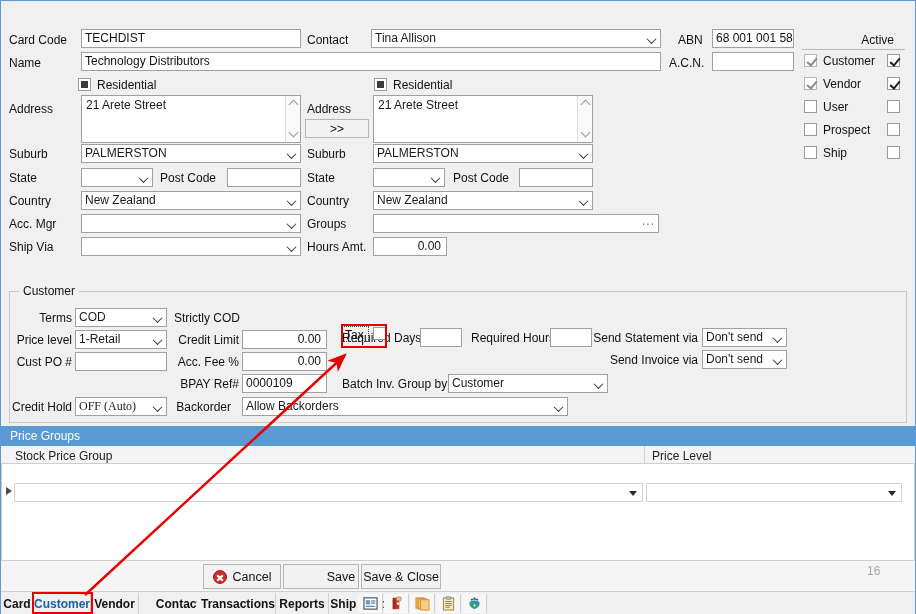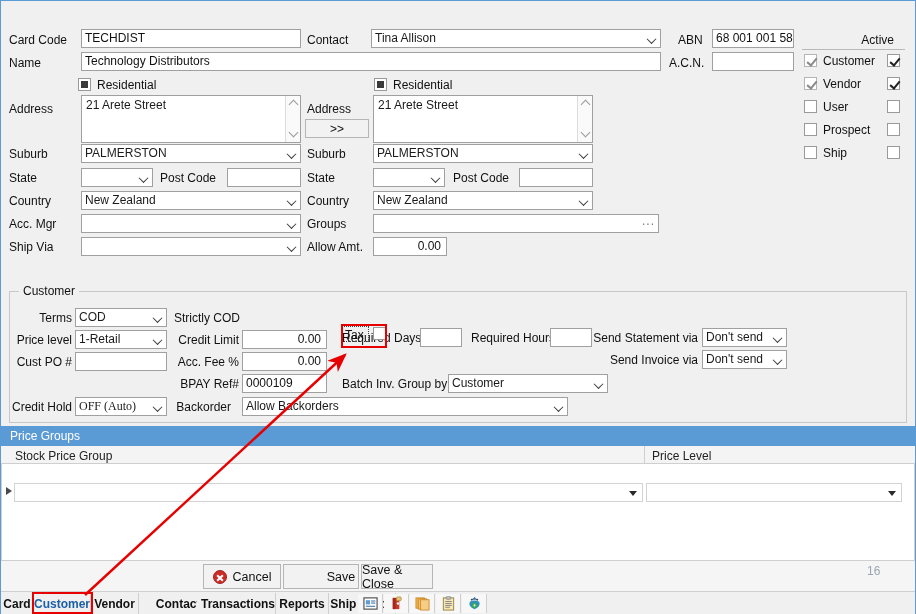--- a/index.html
+++ b/index.html
@@ -238,21 +238,21 @@
     <span class="lbl" style="left:8px; top:194px;">Acc. Mgr</span>
     <div class="combo" style="left:80px; top:191px; width:220px;"></div>
 
     <span class="lbl" style="left:306px; top:194px;">Groups</span>
     <div class="fld" style="left:372px; top:191px; width:286px;"></div>
     <span class="lbl" style="left:641px; top:191px; color:#777; letter-spacing:1px;">...</span>
 
     <span class="lbl" style="left:8px; top:217px;">Ship Via</span>
     <div class="combo" style="left:80px; top:214px; width:220px;"></div>
 
-    <span class="lbl" style="left:306px; top:217px;">Allow Amt.</span>
+    <span class="lbl" style="left:306px; top:217px;">Hours Amt.</span>
     <div class="fld num" style="left:372px; top:214px; width:74px;">0.00</div>
 
     <span class="active-hdr" style="left:793px; top:10px; width:100px;">Active</span>
     <div class="active-rule" style="left:801px; top:26px; width:103px;"></div>
 
     <div>
       <div>
         <div class="cb tick dim" style="left:803px; top:31px;"></div>
         <span class="lbl" style="left:822px; top:31px;">Customer</span>
         <div class="cb tick" style="left:886px; top:31px;"></div>
@@ -345,21 +345,21 @@
     <div class="footer-sep" style="top:537px;"></div>
     <div style="position:absolute; left:0; top:538px; width:914px; height:31px; background:#f5f5f5; border-bottom:1px solid #cfcfcf;"></div>
 
     <div class="bigbtn" style="left:202px; top:541px; width:78px;">
       <span class="cancel-ico"></span>
       <span>Cancel</span>
     </div>
     <div class="bigbtn" style="left:282px; top:541px; width:76px;padding-left:40px;">
       <span>Save</span>
     </div>
-    <div class="bigbtn" style="left:360px; top:541px; width:72px;">
+    <div class="bigbtn" style="left:360px; top:541px; width:80px;">
       <span>Save &amp; Close</span>
     </div>
 
     <span class="count16" style="left:866px; top:541px;">16</span>
 
     <div class="tabbar" style="top:570px;font-weight:bold;">
       <div class="tab" style="left:0px; width:33px;">
         <span>Card</span>
       </div>
       <div class="tab sel" style="left:33px; width:57px;">

